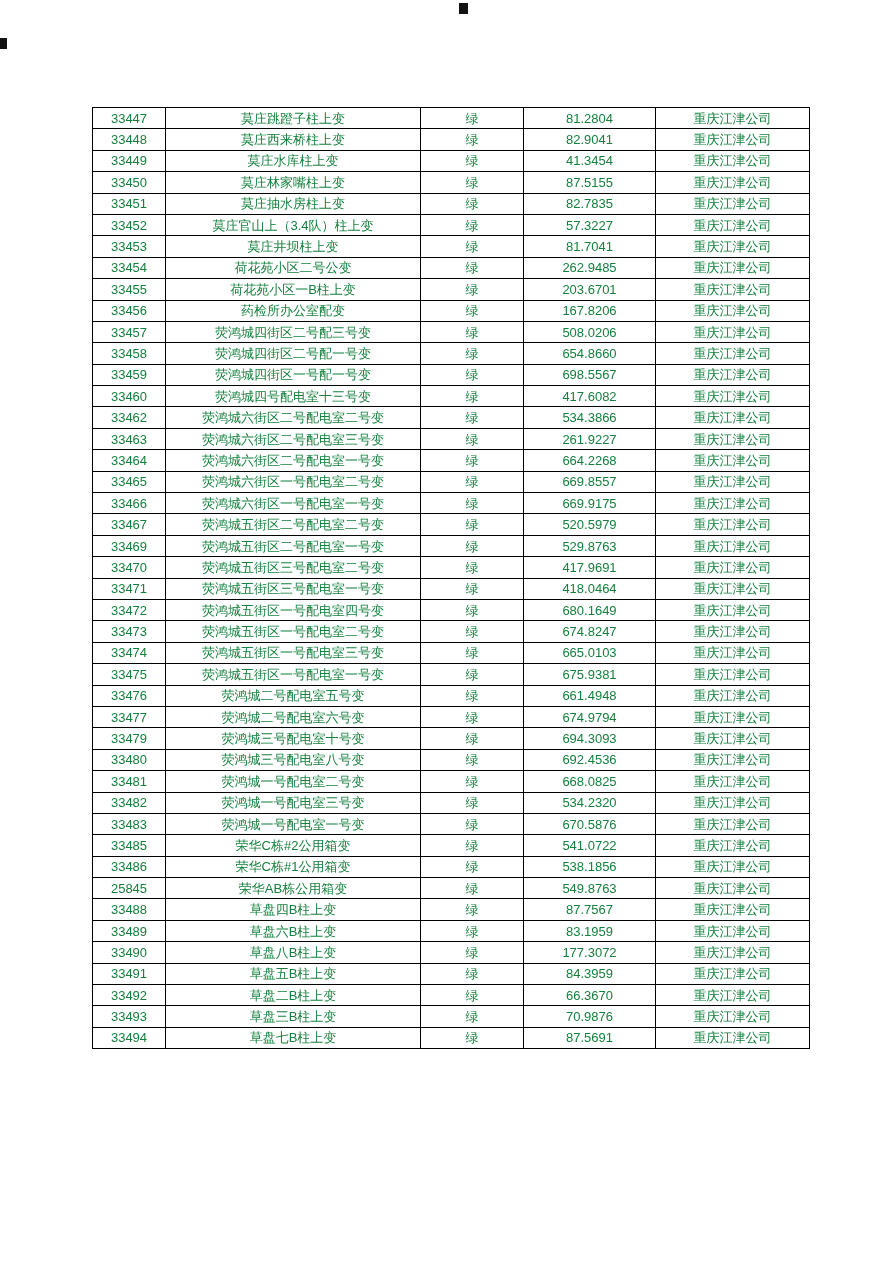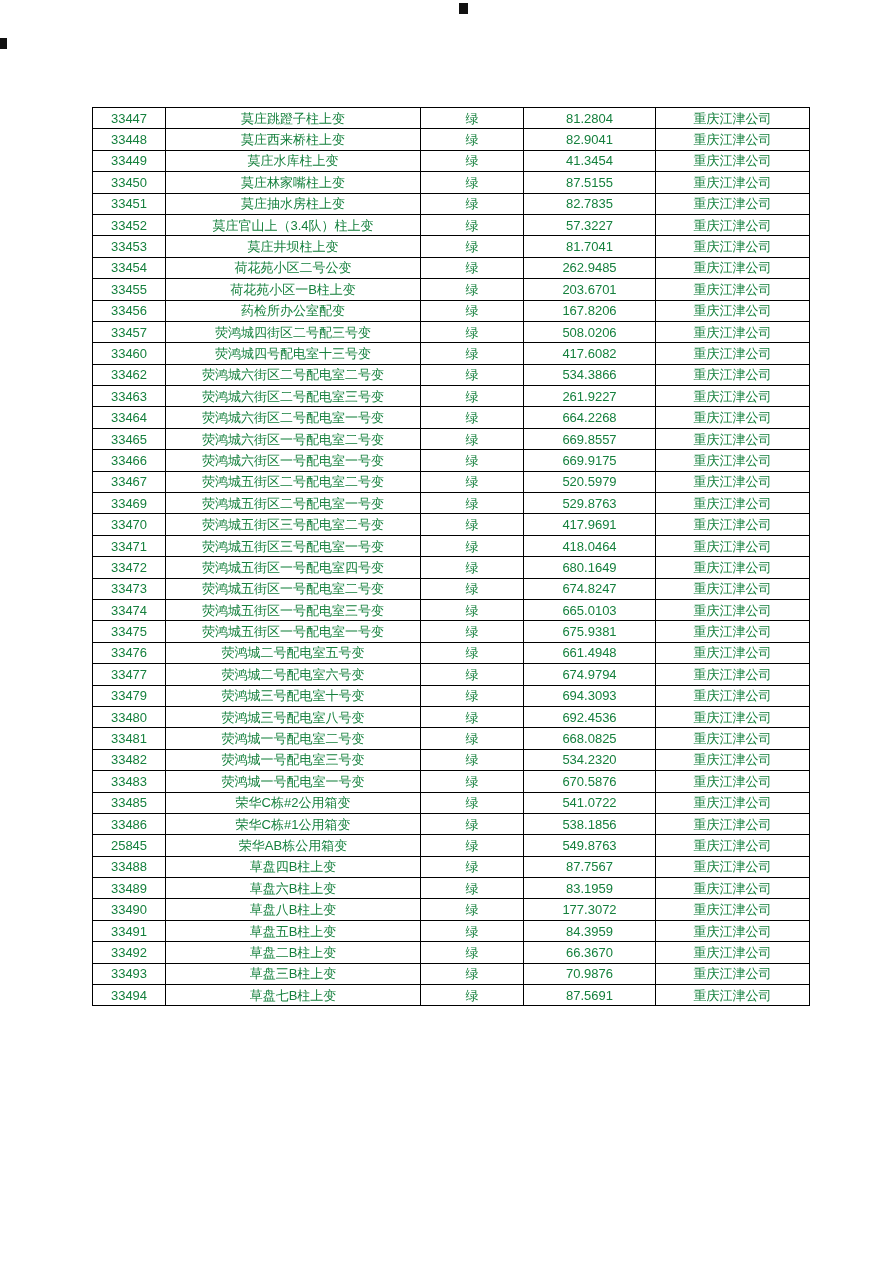--- a/index.html
+++ b/index.html
@@ -148,20 +148,34 @@
           <td>重庆江津公司</td>
         </tr>
         <tr>
           <td>33457</td>
           <td>荧鸿城四街区二号配三号变</td>
           <td>绿</td>
           <td>508.0206</td>
           <td>重庆江津公司</td>
         </tr>
         <tr>
+          <td>33458</td>
+          <td>荧鸿城四街区二号配一号变</td>
+          <td>绿</td>
+          <td>654.8660</td>
+          <td>重庆江津公司</td>
+        </tr>
+        <tr>
+          <td>33459</td>
+          <td>荧鸿城四街区一号配一号变</td>
+          <td>绿</td>
+          <td>698.5567</td>
+          <td>重庆江津公司</td>
+        </tr>
+        <tr>
           <td>33460</td>
           <td>荧鸿城四号配电室十三号变</td>
           <td>绿</td>
           <td>417.6082</td>
           <td>重庆江津公司</td>
         </tr>
         <tr>
           <td>33462</td>
           <td>荧鸿城六街区二号配电室二号变</td>
           <td>绿</td>

